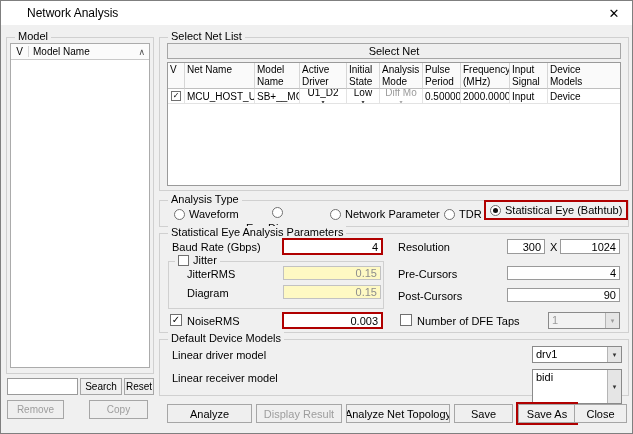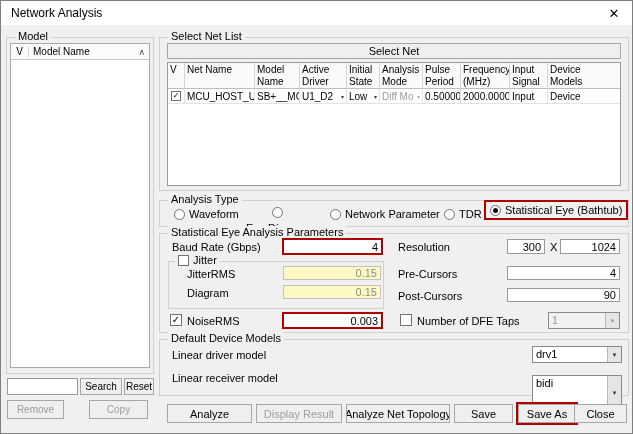--- a/index.html
+++ b/index.html
@@ -3,21 +3,21 @@
 <meta charset="utf-8">
 <style>
   * { box-sizing: border-box; margin: 0; padding: 0; }
   html,body { background:#9a9a9a; }
   body { font-family:"Liberation Sans", sans-serif; }
   .window { position:relative; width:633px; height:434px; background:#f0f0f0;
             border:1px solid #7f7f7f; font-size:11px; color:#000; overflow:hidden; }
 
   
   .titlebar { position:absolute; top:0; left:0; right:0; height:24px; background:#ffffff; }
-  .titlebar .title { position:absolute; left:10px; top:5px; font-size:12px; }
+  .titlebar .title { position:absolute; left:26px; top:5px; font-size:12px; }
   .titlebar .close { position:absolute; right:4px; top:2px; width:28px; height:20px;
                      display:flex; align-items:center; justify-content:center; font-size:13px; cursor:pointer; }
 
   
   .group { position:absolute; border:1px solid #d0d0d0; }
   .group-label { position:absolute; top:-8px; left:8px; background:#f0f0f0; padding:0 3px;
                  font-size:11px; white-space:nowrap; }
 
   
   .btn { position:absolute; background:#efefef; border:1px solid #a6a6a6;
@@ -65,21 +65,21 @@
 
   
   .net-table { position:absolute; left:7px; top:24px; width:454px; height:124px;
                background:#fff; border:1px solid #9a9a9a; overflow:hidden; }
   .nt-grid { display:grid; grid-template-columns:17px 70px 45px 47px 33px 43px 38px 49px 38px 74px; }
   .nt-h { background:#fafafa; border-right:1px solid #d6d6d6; border-bottom:1px solid #bfbfbf;
           font-size:10px; line-height:12px; padding:1px 2px; height:26px; white-space:pre-line; overflow:hidden; }
   .nt-c { border-right:1px solid #e3e3e3; border-bottom:1px solid #e3e3e3; font-size:10px;
           height:15px; padding:1px 2px; overflow:hidden; white-space:nowrap; display:flex; align-items:center; }
   .nt-c.center { justify-content:center; }
-  .cell-combo { display:flex; align-items:center; justify-content:space-between; width:100%; }
+  .cell-combo { display:flex; align-items:center; justify-content:space-between; width:100%;flex-direction:column; }
   .cell-combo .dd { font-size:6px; color:#444; }
   .nt-c.gray { color:#9b9b9b; }
 
   .static-label { position:absolute; white-space:nowrap; }
 </style>
 </head>
 <body>
 
 <div class="window">
 
@@ -239,21 +239,21 @@
   <div class="group" style="left:158px; top:338px; width:470px; height:57px;">
     <span class="group-label">Default Device Models</span>
 
     <span class="static-label" style="left:12px; top:9px;">Linear driver model</span>
     <div class="combo" style="left:372px; top:6px; width:90px; height:17px;">
       <span class="val">drv1</span>
       <span class="arrow">▾</span>
     </div>
 
     <span class="static-label" style="left:12px; top:32px;">Linear receiver model</span>
-    <div class="combo" style="left:372px; top:35px; width:90px; height:35px;">
+    <div class="combo" style="left:372px; top:29px; width:90px; height:35px;">
       <span class="val">bidi</span>
       <span class="arrow">▾</span>
     </div>
   </div>
 
   <div class="btn" style="left:166px; top:403px; width:85px; height:19px;">Analyze</div>
   <div class="btn disabled" style="left:255px; top:403px; width:86px; height:19px;">Display Result</div>
   <div class="btn" style="left:345px; top:403px; width:104px; height:19px;">Analyze Net Topology</div>
   <div class="btn" style="left:453px; top:403px; width:59px; height:19px;">Save</div>
   <div class="btn hl" style="left:517px; top:403px; width:58px; height:19px;">Save As</div>

